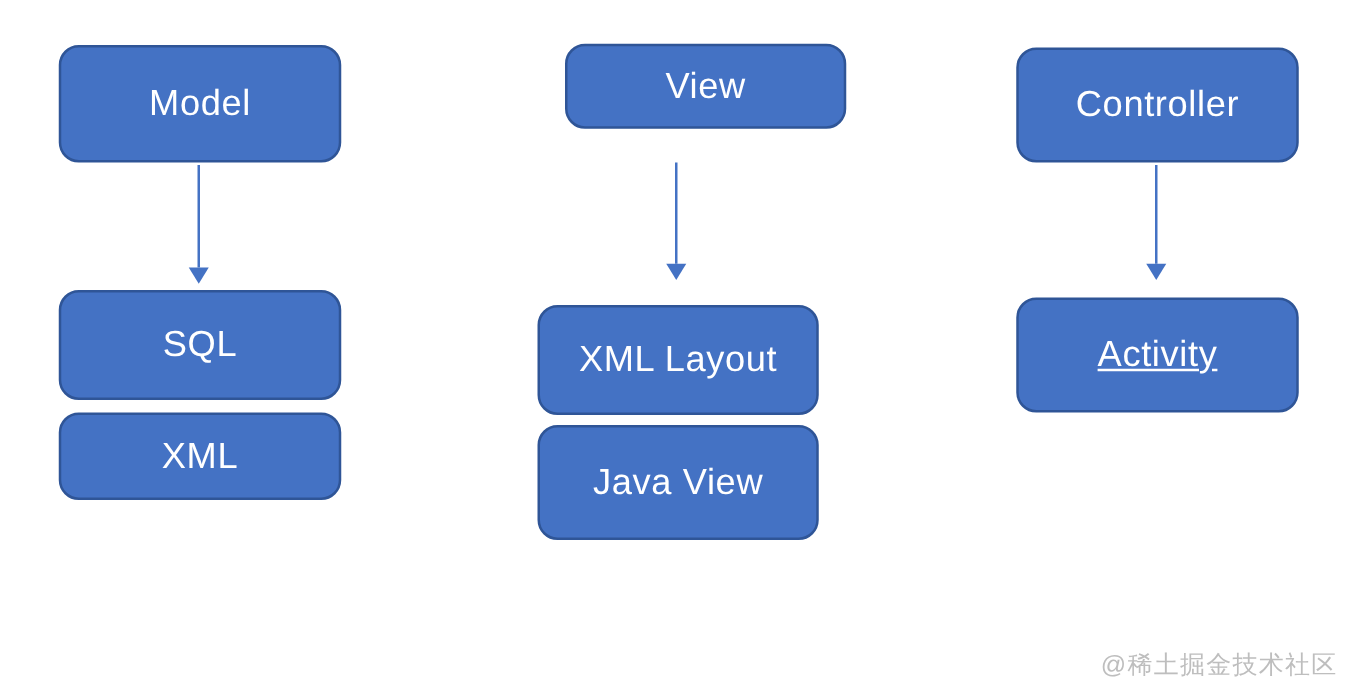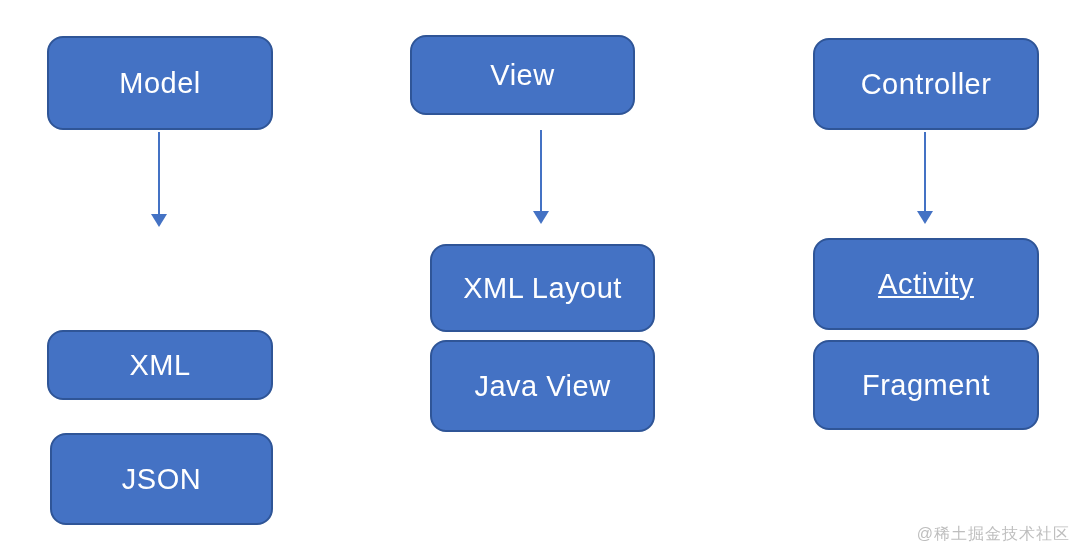--- a/index.html
+++ b/index.html
@@ -35,21 +35,21 @@
     font-weight: 400;
     letter-spacing: 0.5px;
     white-space: nowrap;
   }
   
   .n-model      { left: 47px;  top: 36px;  width: 226px; height: 94px; }
   .n-sql        { left: 47px;  top: 232px; width: 226px; height: 88px; }
   .n-xml        { left: 47px;  top: 330px; width: 226px; height: 70px; }
   .n-json       { left: 50px;  top: 433px; width: 223px; height: 92px; }
   
-  .n-view       { left: 410px; top: 35px;  width: 225px; height: 80px; }
+  .n-view       { left: 452px; top: 35px;  width: 225px; height: 68px; }
   .n-xmllayout  { left: 430px; top: 244px; width: 225px; height: 88px; }
   .n-javaview   { left: 430px; top: 340px; width: 225px; height: 92px; }
   
   .n-controller { left: 813px; top: 38px;  width: 226px; height: 92px; }
   .n-activity   { left: 813px; top: 238px; width: 226px; height: 92px; text-decoration: underline; }
   .n-fragment   { left: 813px; top: 340px; width: 226px; height: 90px; }
 
   .arrow {
     position: absolute;
     width: 16px;
@@ -70,48 +70,47 @@
   }
   .a-model      { left: 151px; top: 132px; height: 95px; }
   .a-view       { left: 533px; top: 130px; height: 94px; }
   .a-controller { left: 917px; top: 132px; height: 92px; }
 
   .watermark {
     position: absolute;
     right: 10px;
     bottom: 11px;
     color: var(--watermark);
-    font-size: 16px;
+    font-size: 20px;
     letter-spacing: 1px;
   }
 </style>
 </head>
 <body>
 
 <div class="canvas">
 
   <div class="node n-model">Model</div>
   <div class="arrow a-model">
     <div class="stem"></div>
     <div class="head"></div>
   </div>
+  <div class="node n-sql">SQL</div>
   <div class="node n-xml">XML</div>
-  <div class="node n-json">JSON</div>
 
   <div class="node n-view">View</div>
   <div class="arrow a-view">
     <div class="stem"></div>
     <div class="head"></div>
   </div>
   <div class="node n-xmllayout">XML Layout</div>
   <div class="node n-javaview">Java View</div>
 
   <div class="node n-controller">Controller</div>
   <div class="arrow a-controller">
     <div class="stem"></div>
     <div class="head"></div>
   </div>
   <div class="node n-activity">Activity</div>
-  <div class="node n-fragment">Fragment</div>
 
   <div class="watermark">@稀土掘金技术社区</div>
 
 </div>
 
 </body></html>

